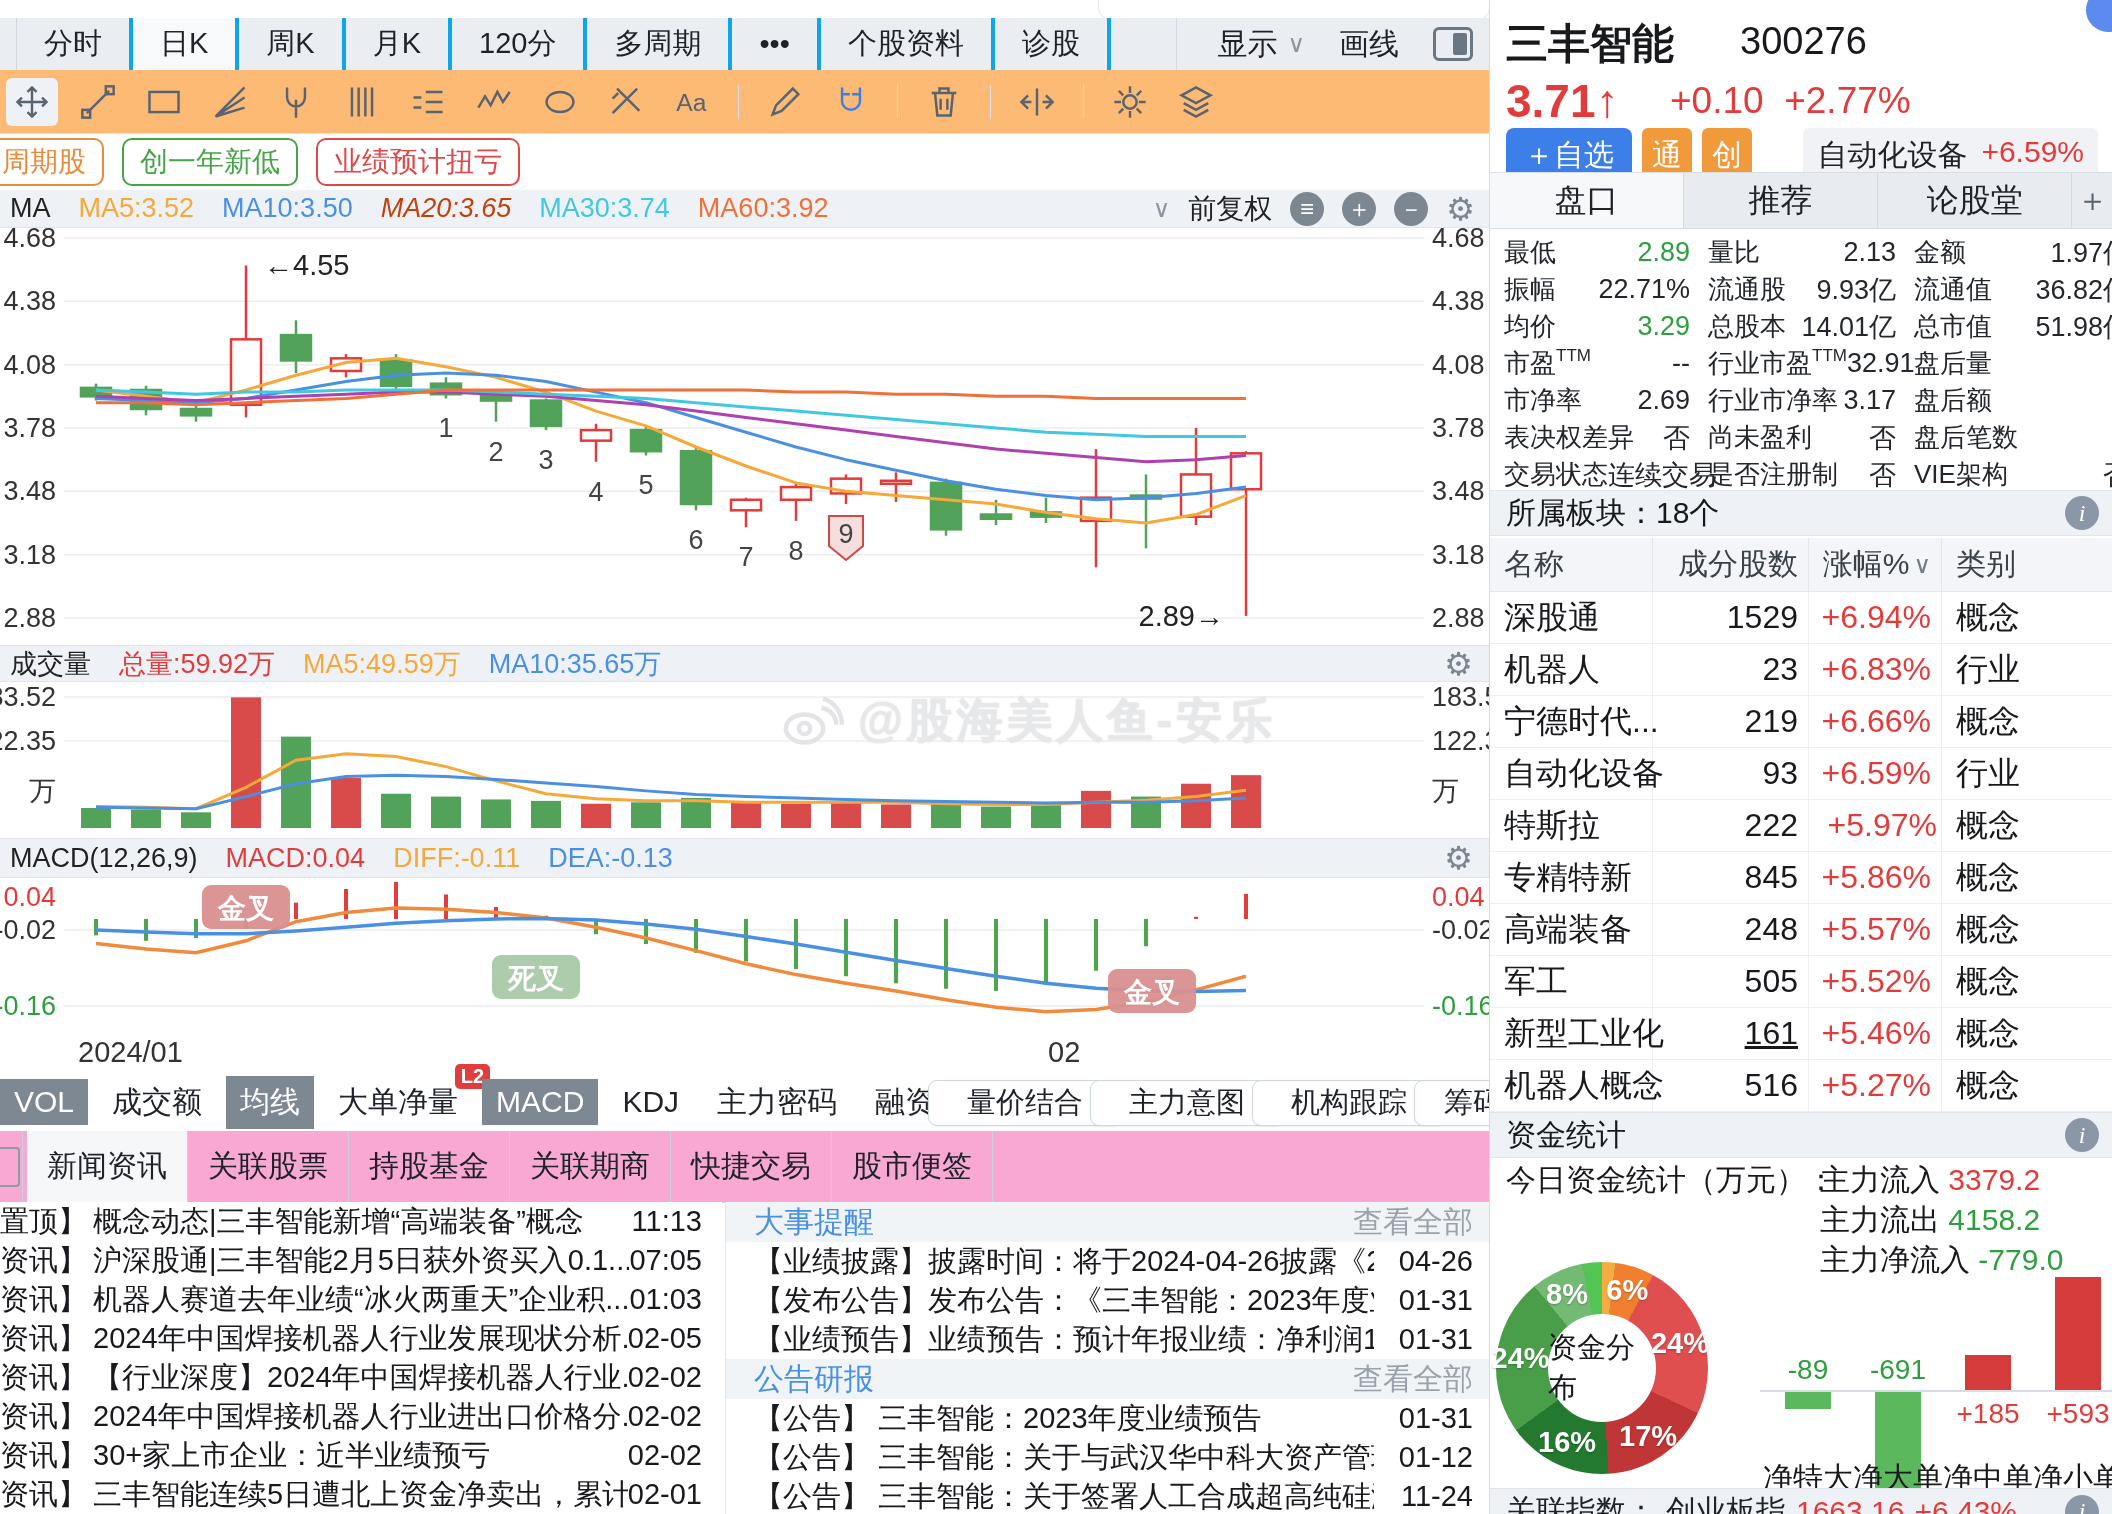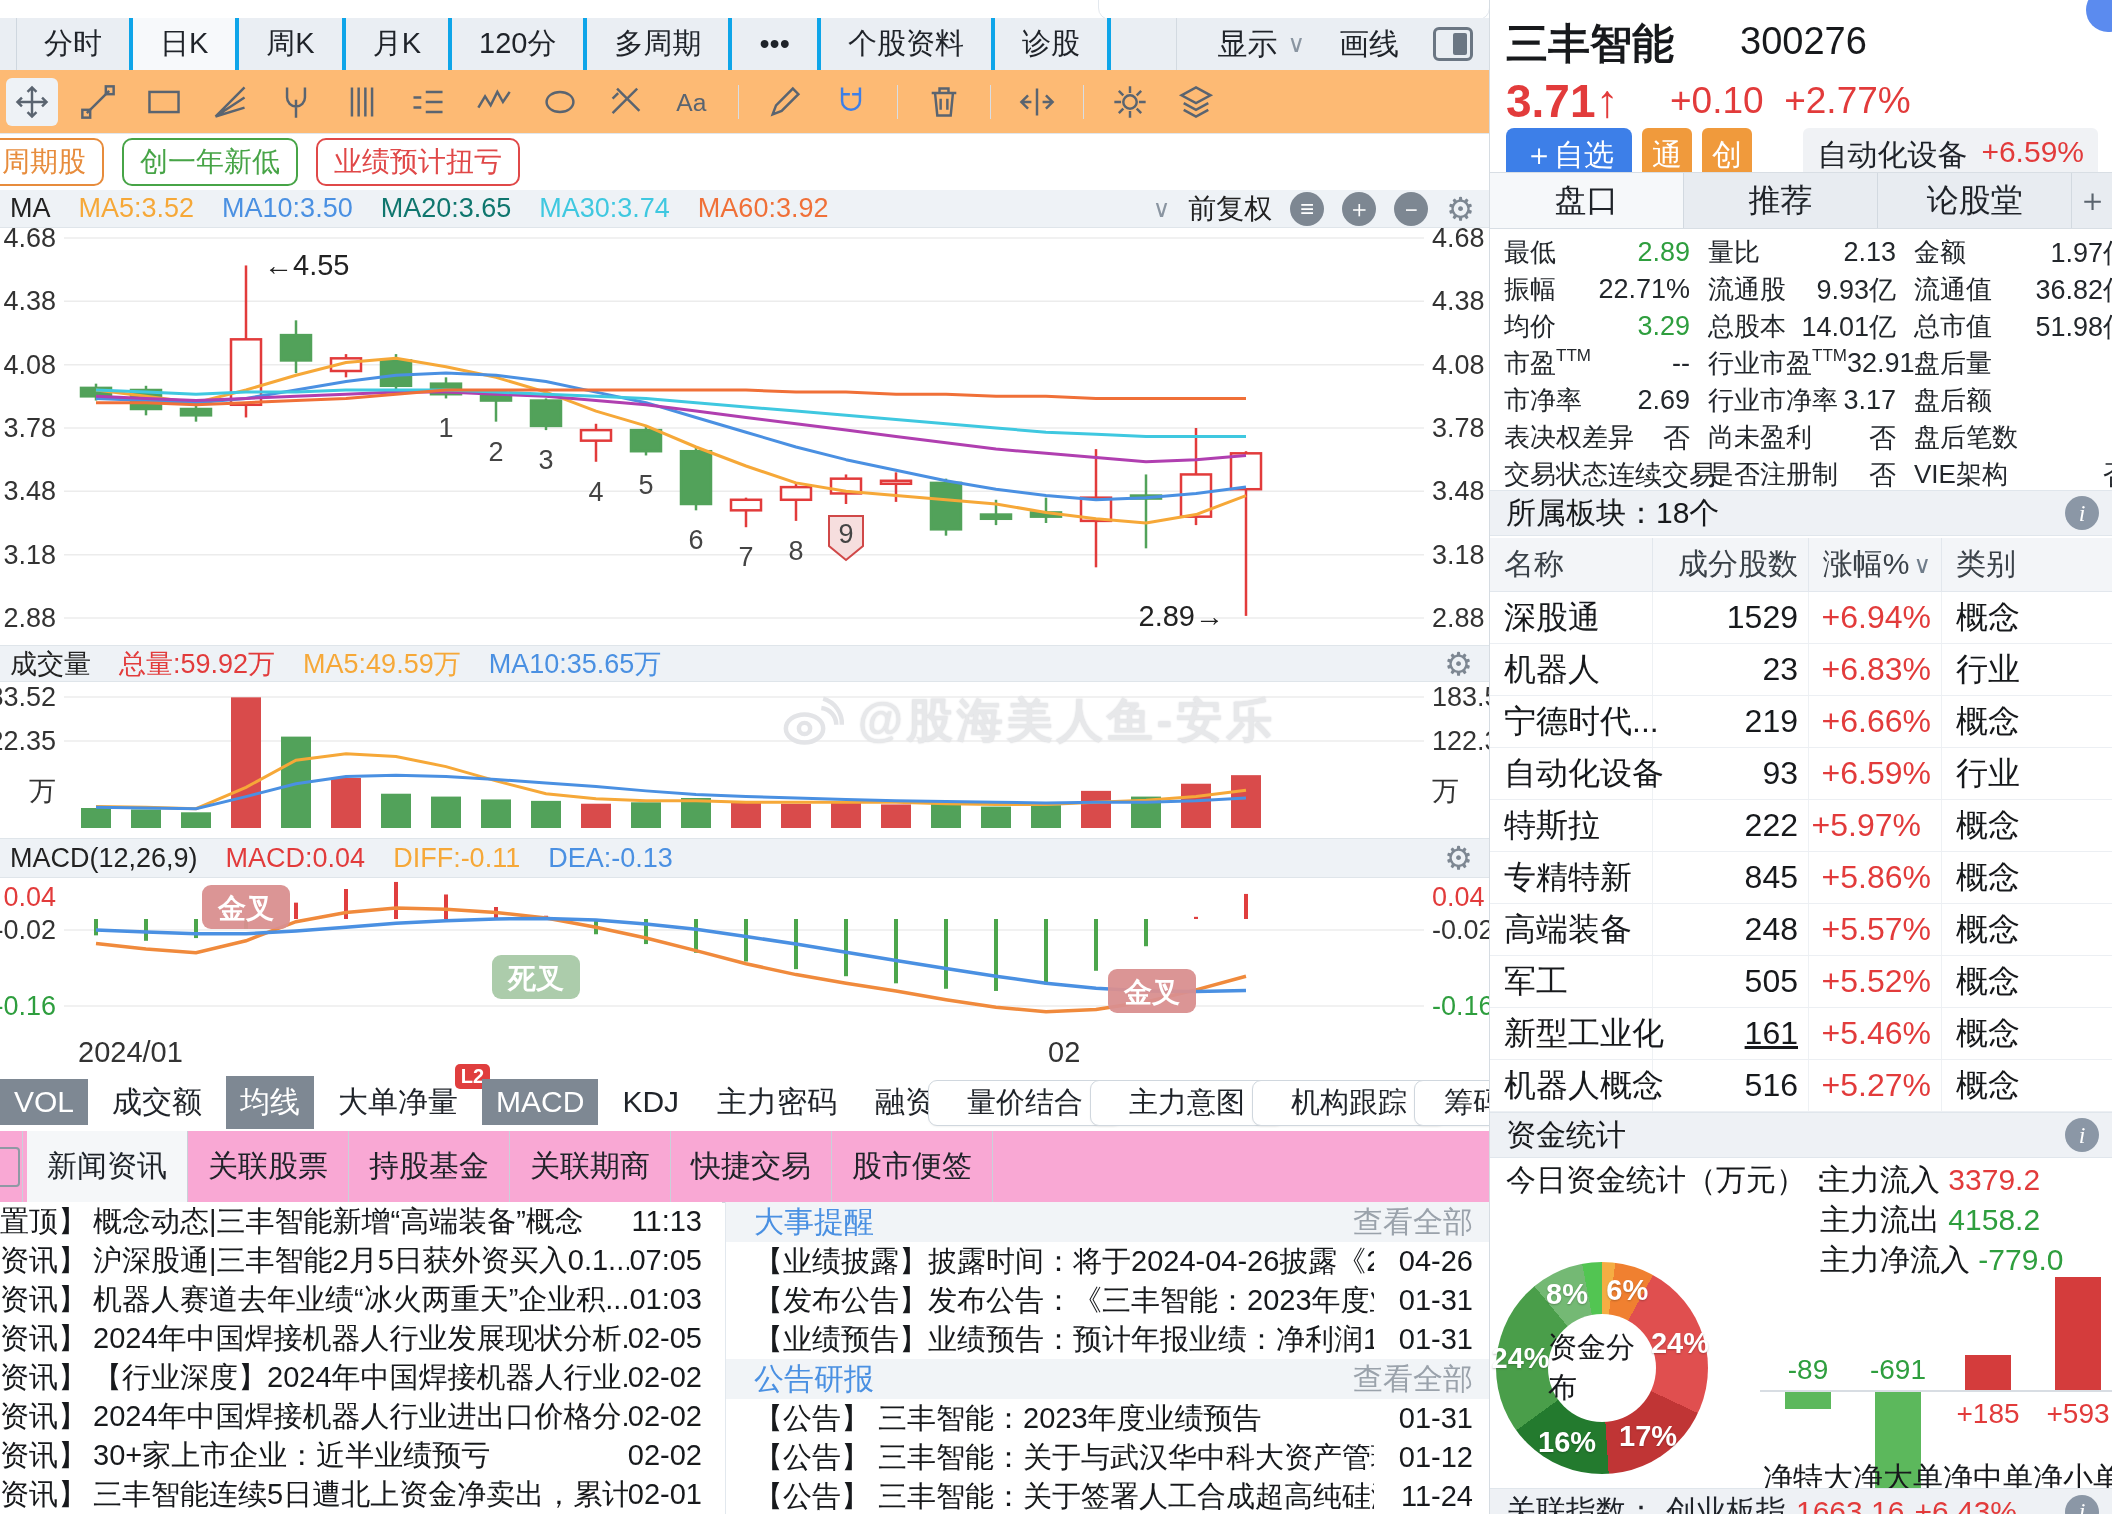--- a/index.html
+++ b/index.html
@@ -252,21 +252,21 @@
       <span class="tagpill" style="color: rgb(71, 164, 71); border-color: rgb(71, 164, 71);">创一年新低</span>
       <span class="tagpill" style="color: rgb(224, 72, 72); border-color: rgb(224, 72, 72);">业绩预计扭亏</span>
     </div>
   <div class="tags-gear" style="top:142px;">⚙</div>
 
   <div class="mabar">
     <span class="mi" style="color:#222;">MA</span>
     <span id="ma-items" style="display:flex;">
         <span class="mi" style="color: rgb(246, 168, 56);">MA5:3.52</span>
         <span class="mi" style="color: rgb(74, 144, 226);">MA10:3.50</span>
-        <span class="mi" style="color: #0f766e;">MA20:3.65</span>
+        <span class="mi" style="color: #c2410c; font-style: italic;">MA20:3.65</span>
         <span class="mi" style="color: rgb(63, 200, 224);">MA30:3.74</span>
         <span class="mi" style="color: rgb(240, 112, 56);">MA60:3.92</span>
       </span>
     <div class="mabar-right">
       <span class="chev">∨</span>
       <span style="font-size:28px;">前复权</span>
       <span class="cbtn">≡</span>
       <span class="cbtn">＋</span>
       <span class="cbtn">－</span>
       <span class="gear">⚙</span>
@@ -729,21 +729,21 @@
         </div>
         <div class="secrow">
           <div class="sr-c" style="width: 163px; justify-content: flex-start; padding-left: 14px; padding-right: 0px;">自动化设备</div>
           <div class="sr-c" style="width: 156px; justify-content: flex-end; padding-left: 0px; padding-right: 10px;">93</div>
           <div class="sr-c sr-pct" style="width: 133px; justify-content: flex-end; padding-left: 0px; padding-right: 10px;">+6.59%</div>
           <div class="sr-c" style="width: 171px; justify-content: flex-start; padding-left: 14px; padding-right: 0px;">行业</div>
         </div>
         <div class="secrow">
           <div class="sr-c" style="width: 163px; justify-content: flex-start; padding-left: 14px; padding-right: 0px;">特斯拉</div>
           <div class="sr-c" style="width: 156px; justify-content: flex-end; padding-left: 0px; padding-right: 10px;">222</div>
-          <div class="sr-c sr-pct" style="width: 133px; justify-content: flex-end; padding-left: 0px; padding-right: 20px;">+5.97%</div>
+          <div class="sr-c sr-pct" style="width: 133px; justify-content: flex-end; padding-left: 0px; padding-right: 4px;">+5.97%</div>
           <div class="sr-c" style="width: 171px; justify-content: flex-start; padding-left: 14px; padding-right: 0px;">概念</div>
         </div>
         <div class="secrow">
           <div class="sr-c" style="width: 163px; justify-content: flex-start; padding-left: 14px; padding-right: 0px;">专精特新</div>
           <div class="sr-c" style="width: 156px; justify-content: flex-end; padding-left: 0px; padding-right: 10px;">845</div>
           <div class="sr-c sr-pct" style="width: 133px; justify-content: flex-end; padding-left: 0px; padding-right: 10px;">+5.86%</div>
           <div class="sr-c" style="width: 171px; justify-content: flex-start; padding-left: 14px; padding-right: 0px;">概念</div>
         </div>
         <div class="secrow">
           <div class="sr-c" style="width: 163px; justify-content: flex-start; padding-left: 14px; padding-right: 0px;">高端装备</div>

